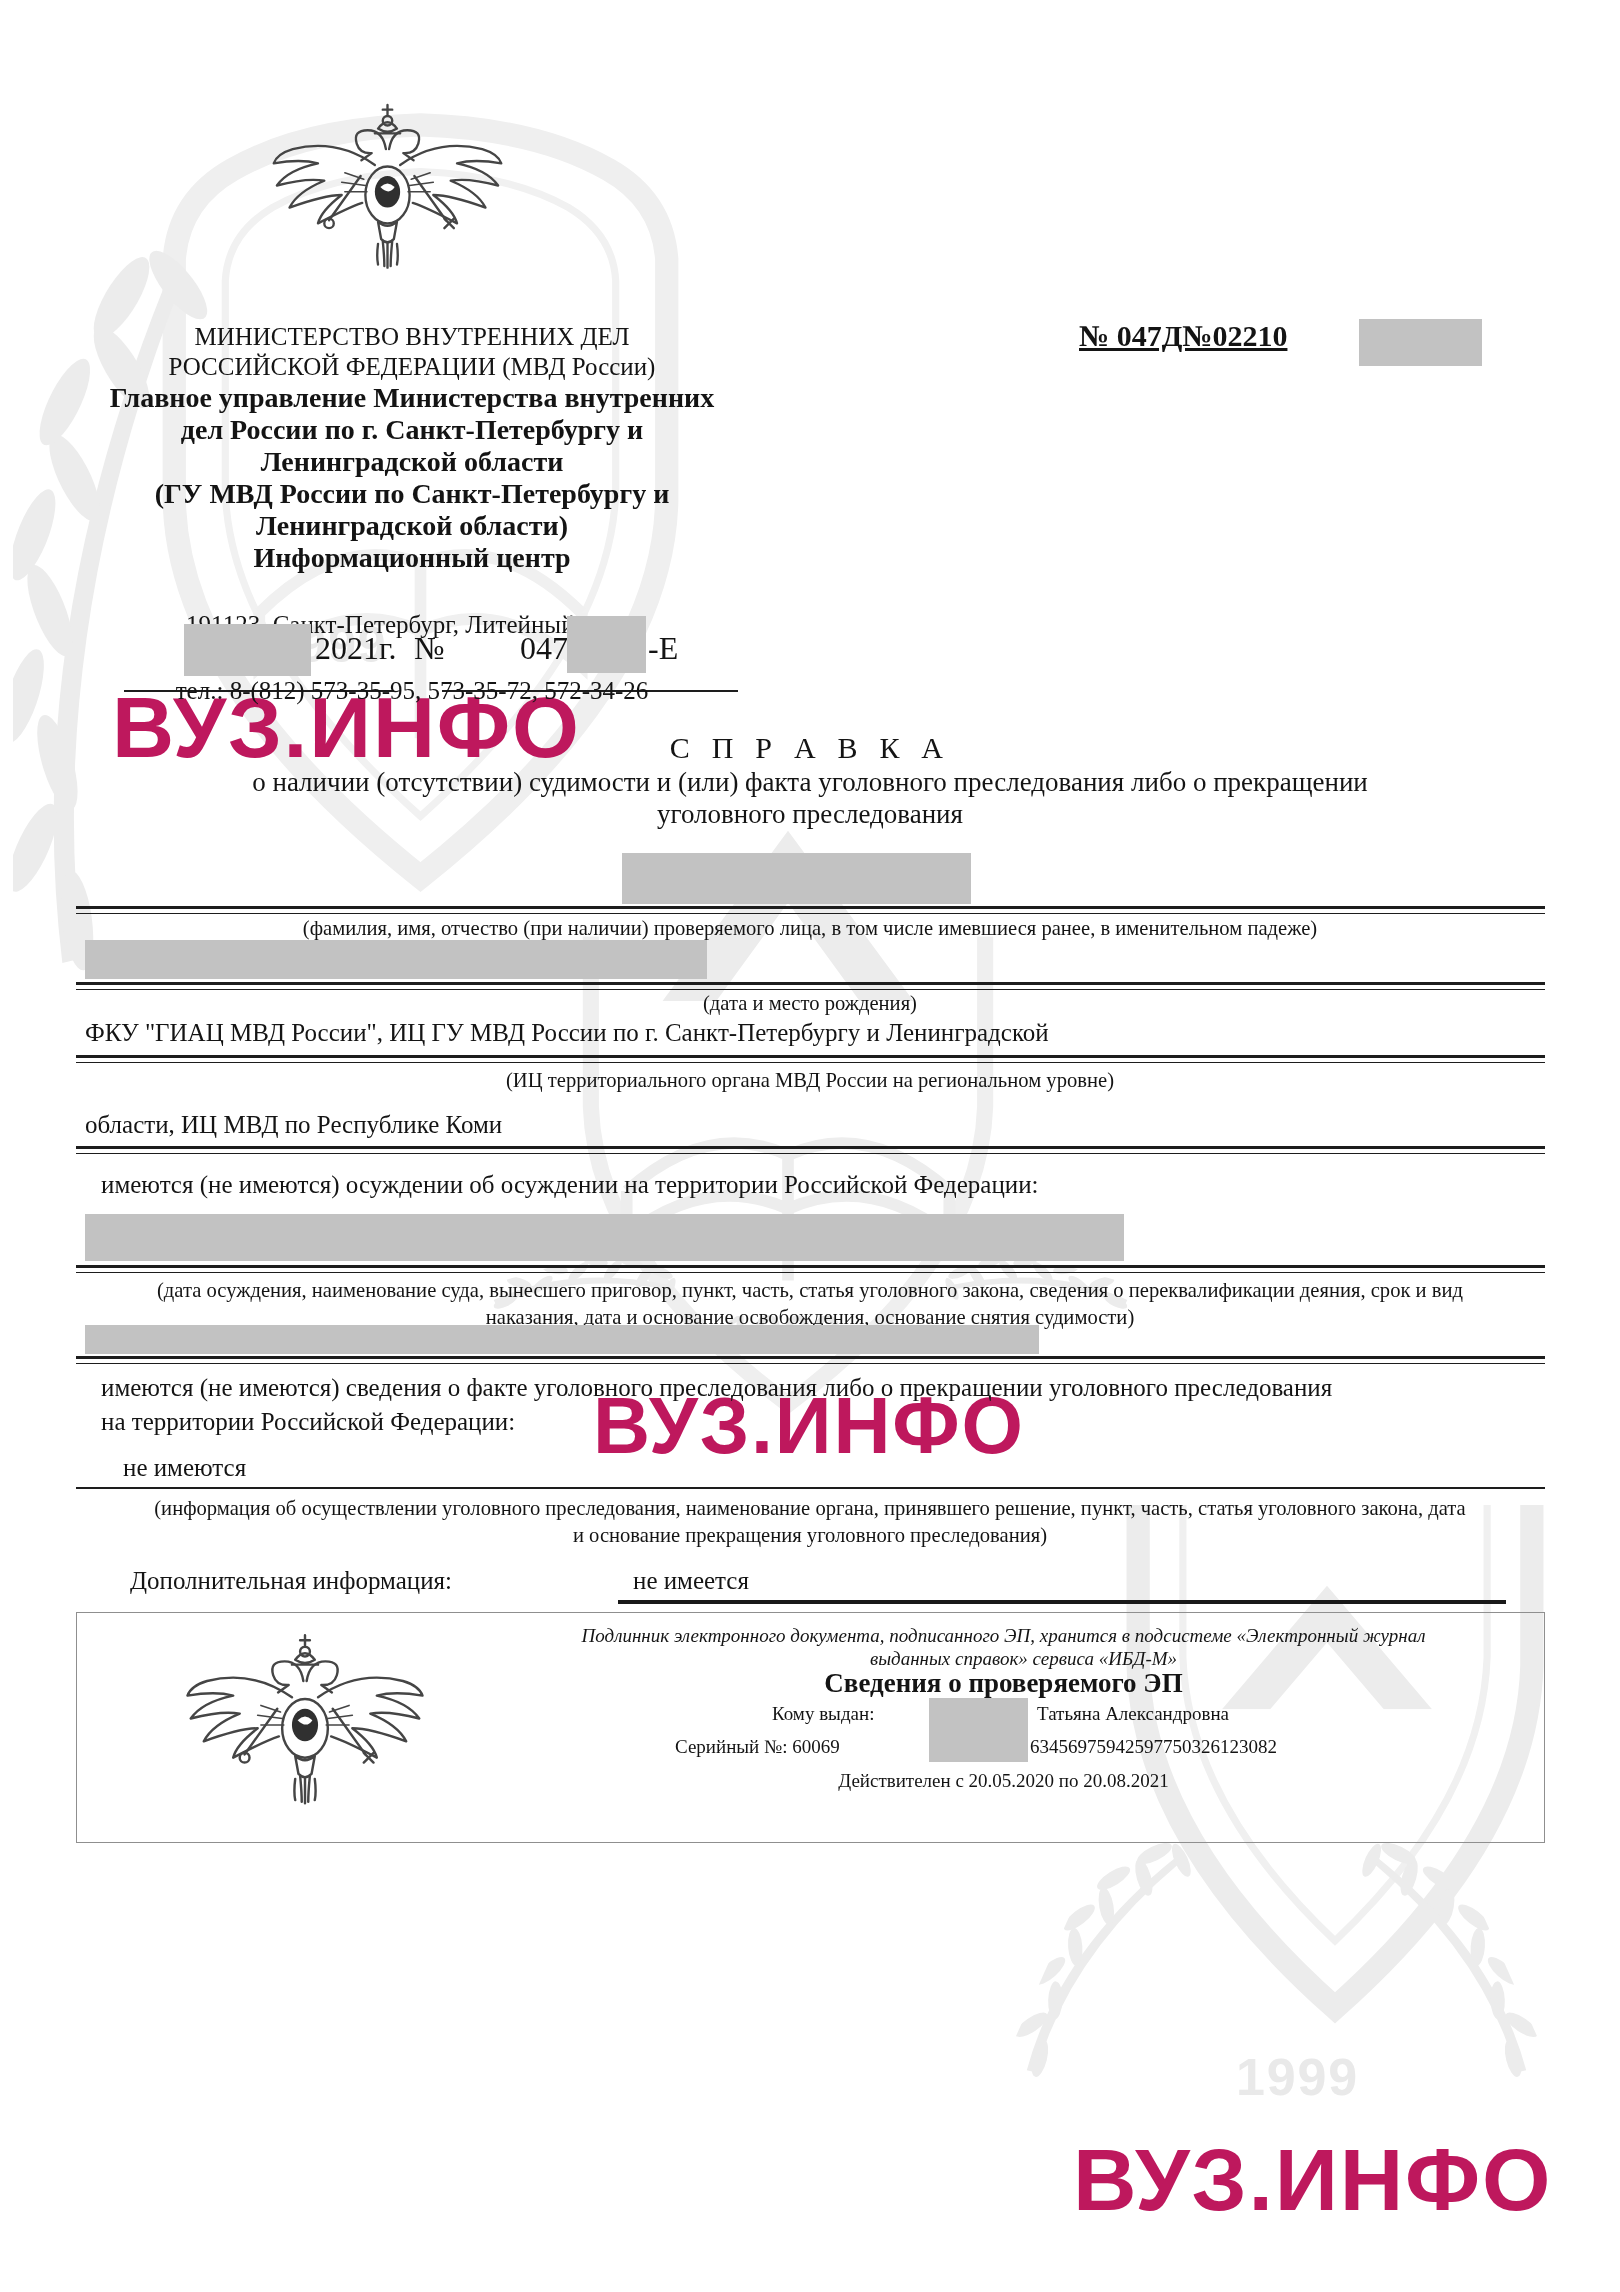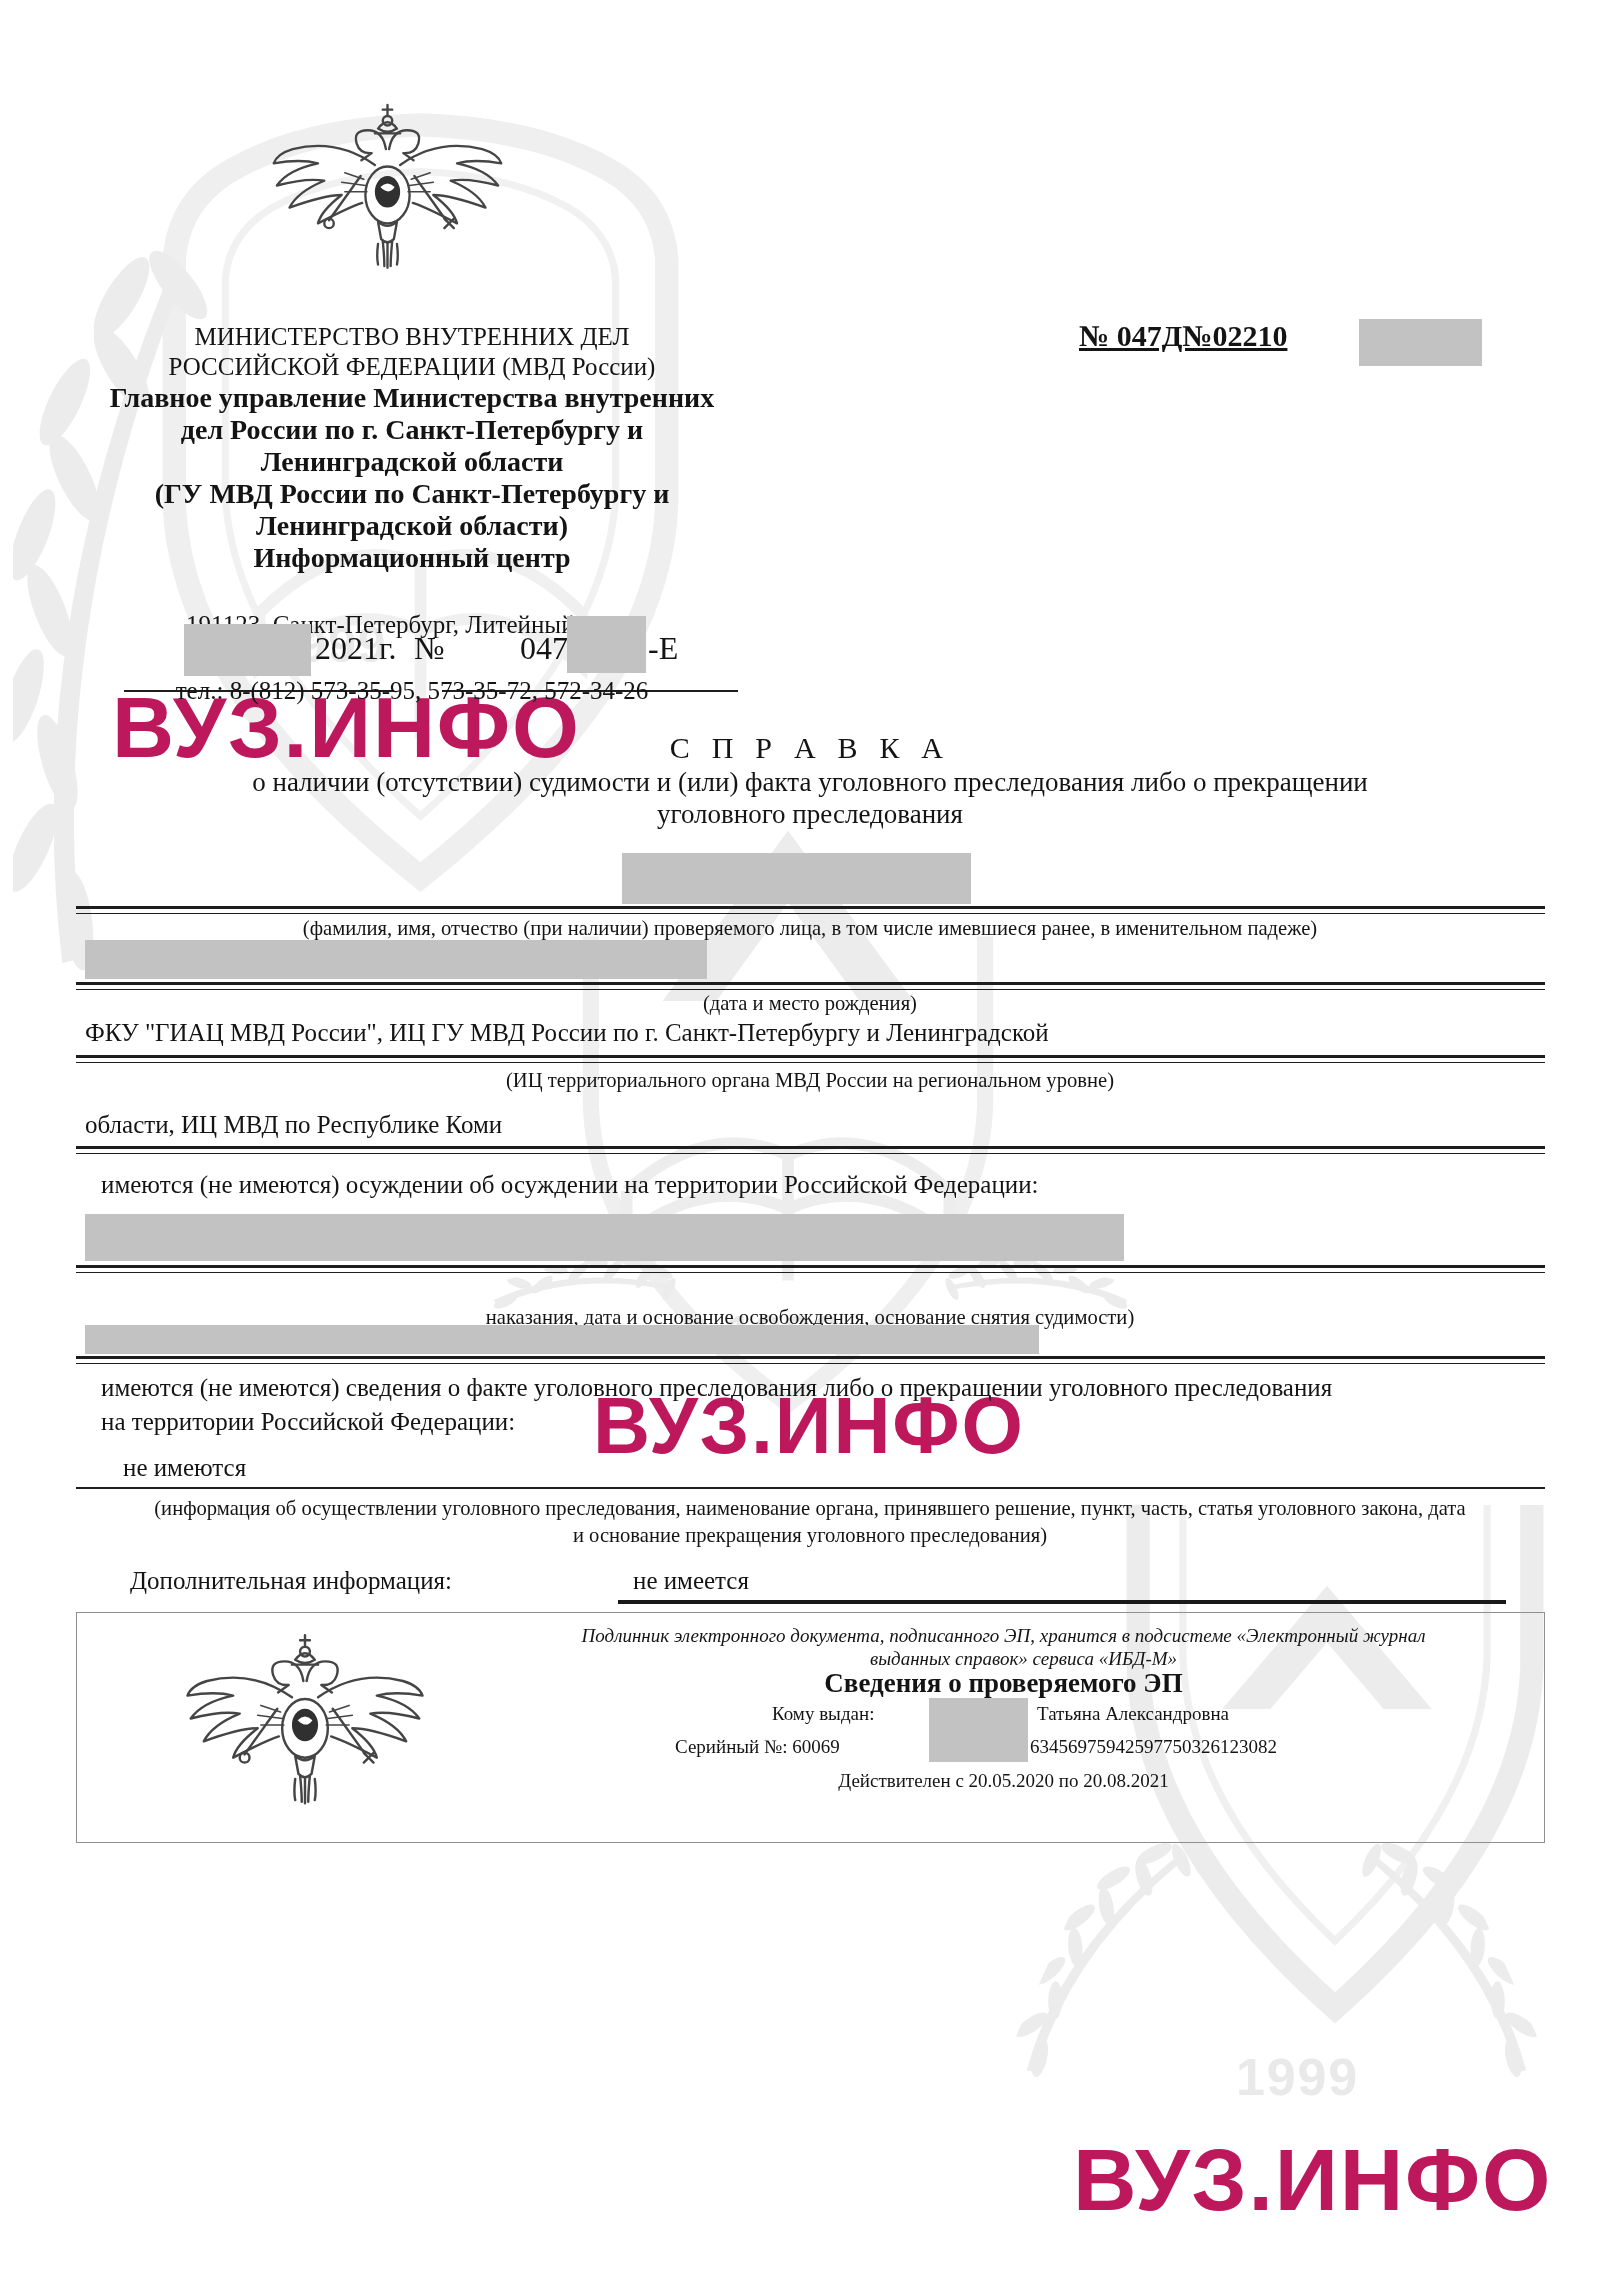--- a/index.html
+++ b/index.html
@@ -178,20 +178,21 @@
   <div class="c body-t" style="left:85px;top:1019px">ФКУ "ГИАЦ МВД России", ИЦ ГУ МВД России по г. Санкт-Петербургу и Ленинградской</div>
   <div class="rule rule-double" style="top:1055px"></div>
   <div class="c center cap" style="top:1069px">(ИЦ территориального органа МВД России на региональном уровне)</div>
 
   <div class="c body-t" style="left:85px;top:1111px">области, ИЦ МВД по Республике Коми</div>
   <div class="rule rule-double" style="top:1146px"></div>
 
   <div class="c body-t" style="left:101px;top:1171px">имеются (не имеются) осуждении об осуждении на территории Российской Федерации:</div>
   <div class="redact" style="left:85px;top:1214px;width:1039px;height:47px"></div>
   <div class="rule rule-double" style="top:1265px"></div>
+  <div class="c center cap" style="top:1279px">(дата осуждения, наименование суда, вынесшего приговор, пункт, часть, статья уголовного закона, сведения о переквалификации деяния, срок и вид</div>
   <div class="c center cap" style="top:1306px">наказания, дата и основание освобождения, основание снятия судимости)</div>
 
   <div class="redact" style="left:85px;top:1325px;width:954px;height:29px"></div>
   <div class="rule rule-double" style="top:1356px"></div>
 
   <div class="c body-t" style="left:101px;top:1374px">имеются (не имеются) сведения о факте уголовного преследования либо о прекращении уголовного преследования</div>
   <div class="c body-t" style="left:101px;top:1408px">на территории Российской Федерации:</div>
   <div class="c body-t" style="left:123px;top:1454px">не имеются</div>
   <div class="rule rule-single" style="top:1487px"></div>
   <div class="c center cap" style="top:1497px">(информация об осуществлении уголовного преследования, наименование органа, принявшего решение, пункт, часть, статья уголовного закона, дата</div>

